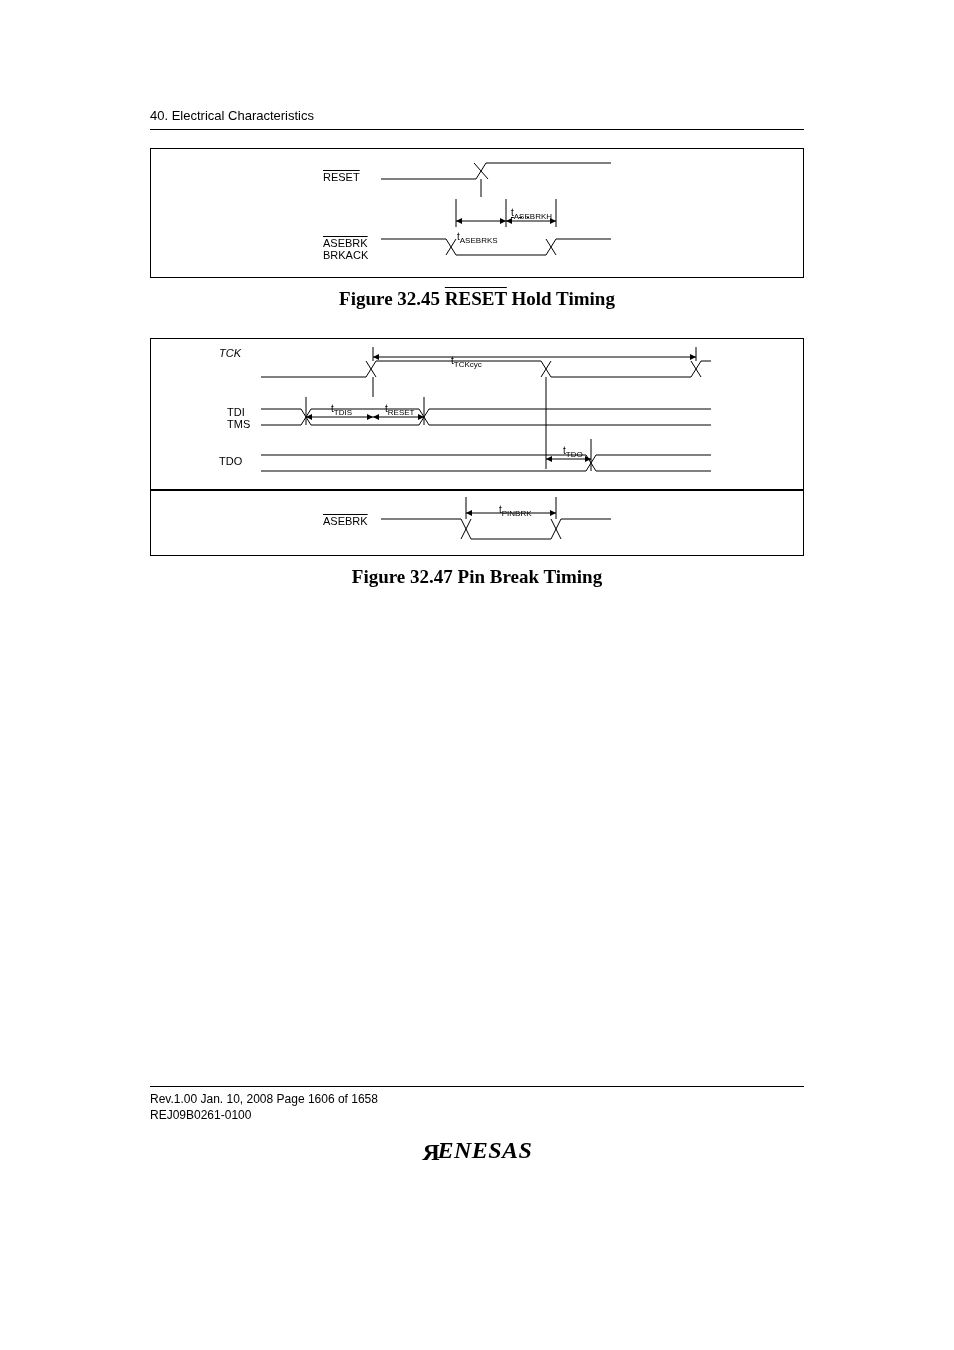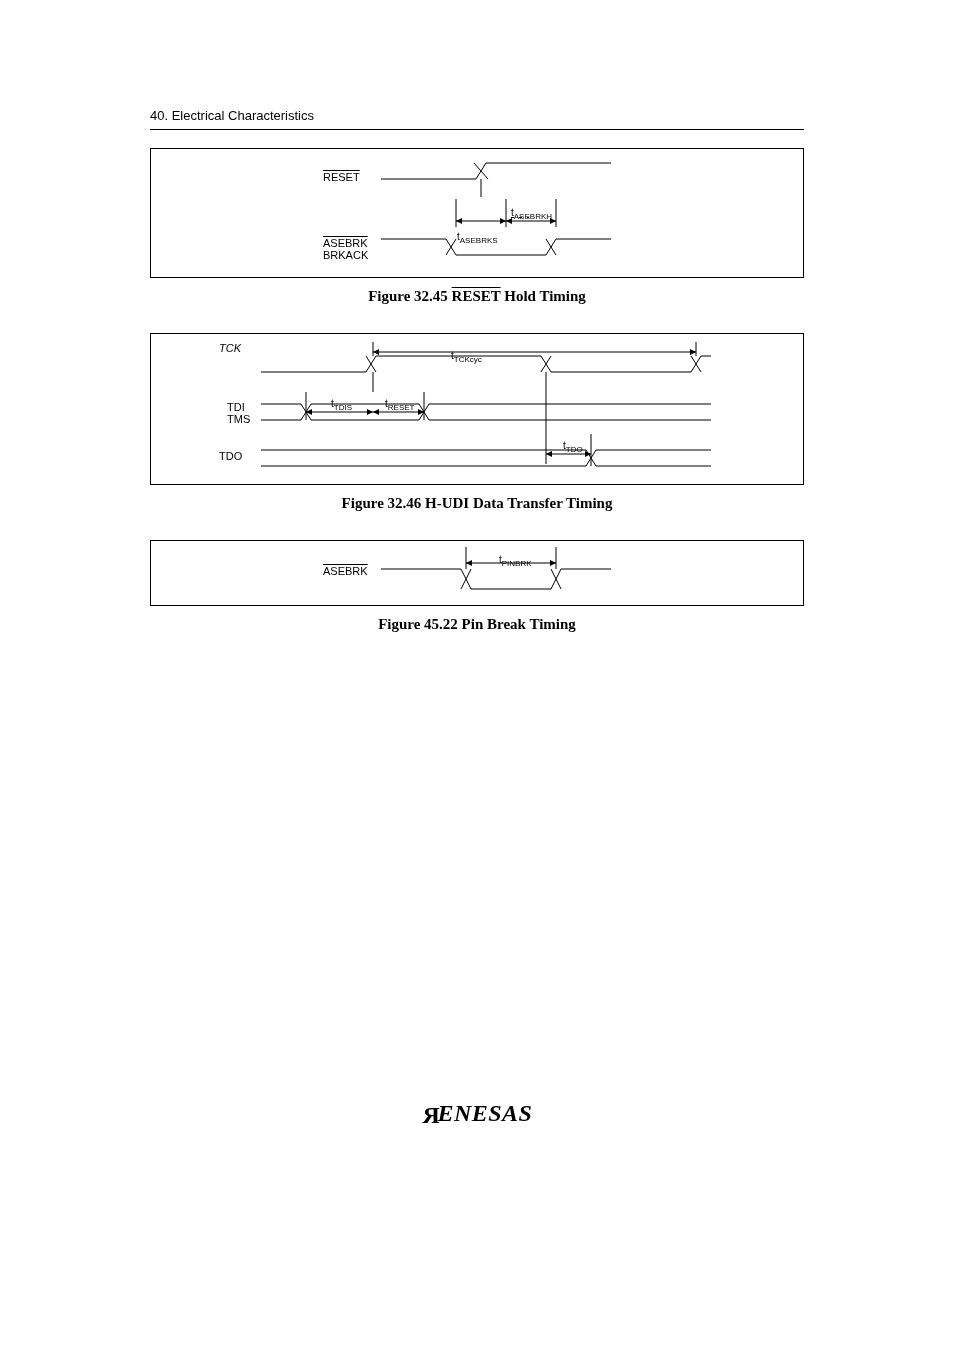--- a/index.html
+++ b/index.html
@@ -22,21 +22,21 @@
     margin-bottom: 18px;
   }
   .fig-box {
     border: 1.2px solid #000;
     position: relative;
     background: #fff;
   }
   .fig-caption {
     text-align: center;
     font-family: "Times New Roman", Times, serif;
-    font-size: 15px;
+    font-size: 19px;
     margin: 10px 0 28px 0;
   }
   .fig-caption b { font-weight: bold; }
   .overline {
     text-decoration: overline;
   }
   .sig-label {
     font-family: Arial, Helvetica, sans-serif;
     font-size: 11px;
     position: absolute;
@@ -185,21 +185,20 @@
       <path d="M435 116 L445 132 M435 132 L445 116" stroke="#000"></path>
       <line x1="445" y1="116" x2="560" y2="116" stroke="#000"></line>
       <line x1="445" y1="132" x2="560" y2="132" stroke="#000"></line>
 
       <line x1="440" y1="100" x2="440" y2="132" stroke="#000"></line>
       <line x1="395" y1="120" x2="440" y2="120" stroke="#000"></line>
       <polygon points="395,120 401,117 401,123" fill="#000"></polygon>
       <polygon points="440,120 434,117 434,123" fill="#000"></polygon>
     </svg>
   </div>
-  <div class="fig-caption"><b>Figure 32.46   H-UDI Data Transfer Timing</b></div>
 
   <div class="fig-box" style="height:64px;">
     <span class="sig-label overline" style="left:172px; top:24px;">ASEBRK</span>
     <span class="t-label" style="left:348px; top:13px;">t<sub>PINBRK</sub></span>
     <svg width="650" height="64" style="position:absolute;left:0;top:0;">
 
       <line x1="230" y1="28" x2="310" y2="28" stroke="#000"></line>
       <line x1="310" y1="28" x2="320" y2="48" stroke="#000"></line>
       <line x1="320" y1="48" x2="400" y2="48" stroke="#000"></line>
       <line x1="400" y1="48" x2="410" y2="28" stroke="#000"></line>
@@ -208,21 +207,25 @@
       <line x1="310" y1="48" x2="320" y2="28" stroke="#000"></line>
       <line x1="400" y1="28" x2="410" y2="48" stroke="#000"></line>
 
       <line x1="315" y1="6" x2="315" y2="28" stroke="#000"></line>
       <line x1="405" y1="6" x2="405" y2="28" stroke="#000"></line>
       <line x1="315" y1="22" x2="405" y2="22" stroke="#000"></line>
       <polygon points="315,22 321,19 321,25" fill="#000"></polygon>
       <polygon points="405,22 399,19 399,25" fill="#000"></polygon>
     </svg>
   </div>
-  <div class="fig-caption"><b>Figure 45.22   Pin Break Timing</b></div>
+  <div class="fig-caption"><b>Figure 32.47   Pin Break Timing</b></div>
 
 </div>
 
 <div class="footer">
+  <div class="footer-line">
+    <div>Rev.1.00  Jan. 10, 2008  Page 1606 of 1658</div>
+    <div>REJ09B0261-0100</div>
+  </div>
   <div class="logo">
     <span class="r-flip">R</span><span>ENESAS</span>
   </div>
 </div>
 
 </body></html>

